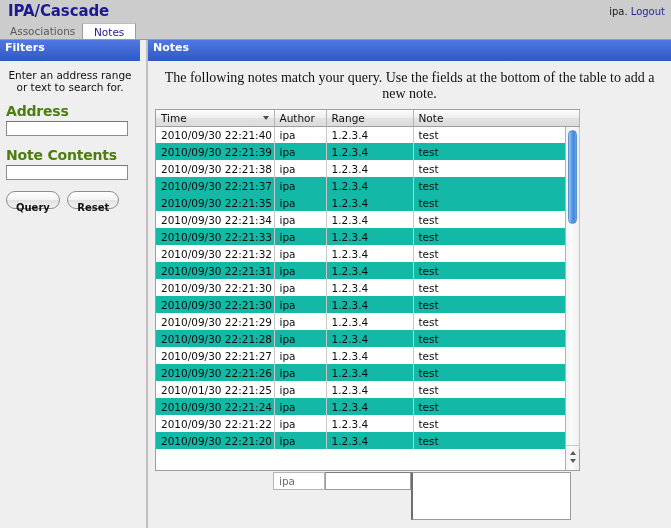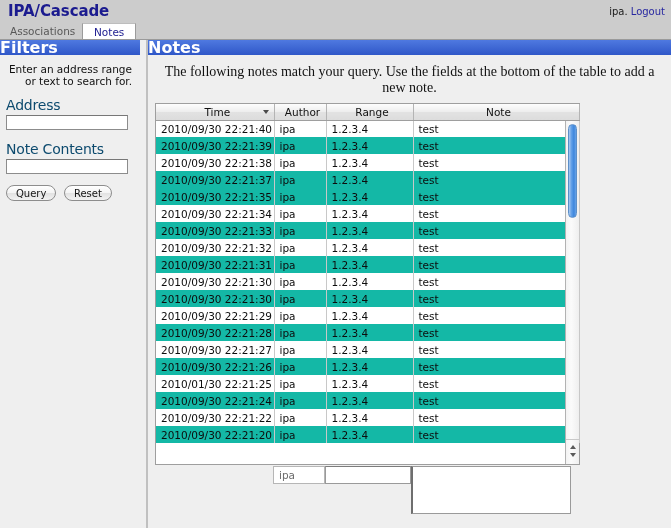--- a/index.html
+++ b/index.html
@@ -74,51 +74,52 @@
     border-right: 1px solid #9b9b9b;
     border-top: 1px solid #bdbdbd;
     padding: 0 11px;
   }
 
   
   .panel-head {
     background: #3b65d2;
     background: linear-gradient(180deg,#4f79e0 0%,#2f57c8 100%);
     color: #ffffff;
-    font-size: 16px;
+    font-size: 11px;
     font-weight: bold;
-    height: 15px;
+    height: 21px;
     line-height: 15px;
+    padding-left: 5px;
     box-sizing: border-box;
     overflow: hidden;
   }
 
   
   #sidebar {
     position: absolute;
     left: 0; top: 40px;
     width: 140px; height: 488px;
     background: #efefef;
     box-sizing: border-box;
   }
   #sidebar-body {
     position: relative;
     padding: 6px 6px 0 6px;
   }
   #filter-help {
     font-size: 10.5px;
     color: #111;
-    text-align: right;
+    text-align: center;
     line-height: 12px;
     margin: 2px 2px 10px 2px;
   }
   .field-label {
     font-size: 14px;
-    font-weight: normal;
-    color: #0c4a6e;
+    font-weight: bold;
+    color: #4d7c0f;
     margin: 0 0 2px 0;
     letter-spacing: -0.2px;
   }
   .text-input {
     display: block;
     width: 122px;
     height: 15px;
     box-sizing: border-box;
     border: 1px solid #8c8c8c;
     border-top-color: #777;
@@ -126,31 +127,32 @@
     font-family: "DejaVu Sans", "Liberation Sans", sans-serif;
     font-size: 10px;
     padding: 0 2px;
     margin-bottom: 11px;
     outline: none;
   }
   .aqua-btn {
     display: inline-block;
     height: 16px;
     line-height: 15px;
-    padding: 0 9px;
+    padding: 8px 9px;
     margin-right: 4px;
     border: 1px solid #8d8d8d;
     border-radius: 9px;
     background: linear-gradient(180deg,#ffffff 0%,#f4f4f4 48%,#e2e2e2 52%,#f2f2f2 100%);
     font-family: "DejaVu Sans", "Liberation Sans", sans-serif;
     font-size: 10px;
     color: #151515;
     cursor: pointer;
     box-sizing: border-box;
     vertical-align: top;
+    font-weight: bold;
   }
 
   
   #splitter {
     position: absolute;
     left: 140px; top: 40px;
     width: 8px; height: 488px;
     background: #efefef;
     cursor: col-resize;
   }
@@ -195,21 +197,21 @@
     table-layout: fixed;
     width: 423px;
     font-size: 10.5px;
   }
   table.grid th {
     height: 16px;
     padding: 0 0 0 5px;
     margin: 0;
     font-weight: normal;
     font-size: 10.5px;
-    text-align: center;
+    text-align: left;
     color: #111;
     background: linear-gradient(180deg,#fdfdfd 0%,#ededed 50%,#e2e2e2 51%,#dcdcdc 100%);
     border-right: 1px solid #b4b4b4;
     border-bottom: 1px solid #9e9e9e;
     box-sizing: border-box;
     white-space: nowrap;
     overflow: hidden;
     position: relative;
     cursor: pointer;
   }

